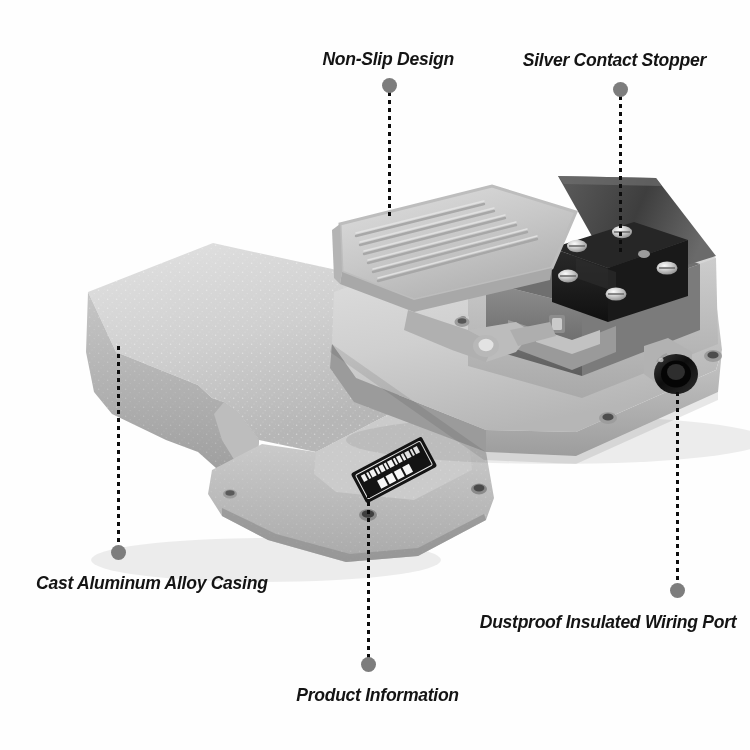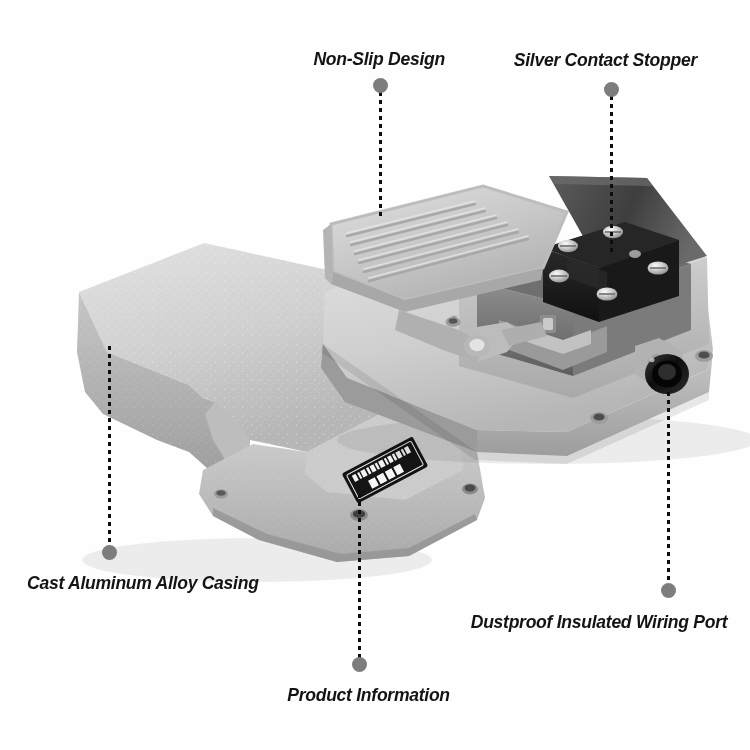--- a/index.html
+++ b/index.html
@@ -4,21 +4,21 @@
 <title>Foot Switch Product Infographic</title>
 <style>
   html,body{margin:0;padding:0;}
   body{
     width:750px;height:750px;
     background:#fefefe;
     font-family:"Liberation Sans","DejaVu Sans",sans-serif;
     overflow:hidden;
     position:relative;
   }
-  #stage{position:absolute;left:7px;top:0;width:609px;height:750px;}
+  #stage{position:absolute;left:16px;top:0;width:609px;height:750px;}
 
   
   .callout-label{
     position:absolute;
     font-weight:700;
     font-style:italic;
     font-size:18.5px;
     letter-spacing:-0.3px;
     color:#141414;
     white-space:nowrap;

